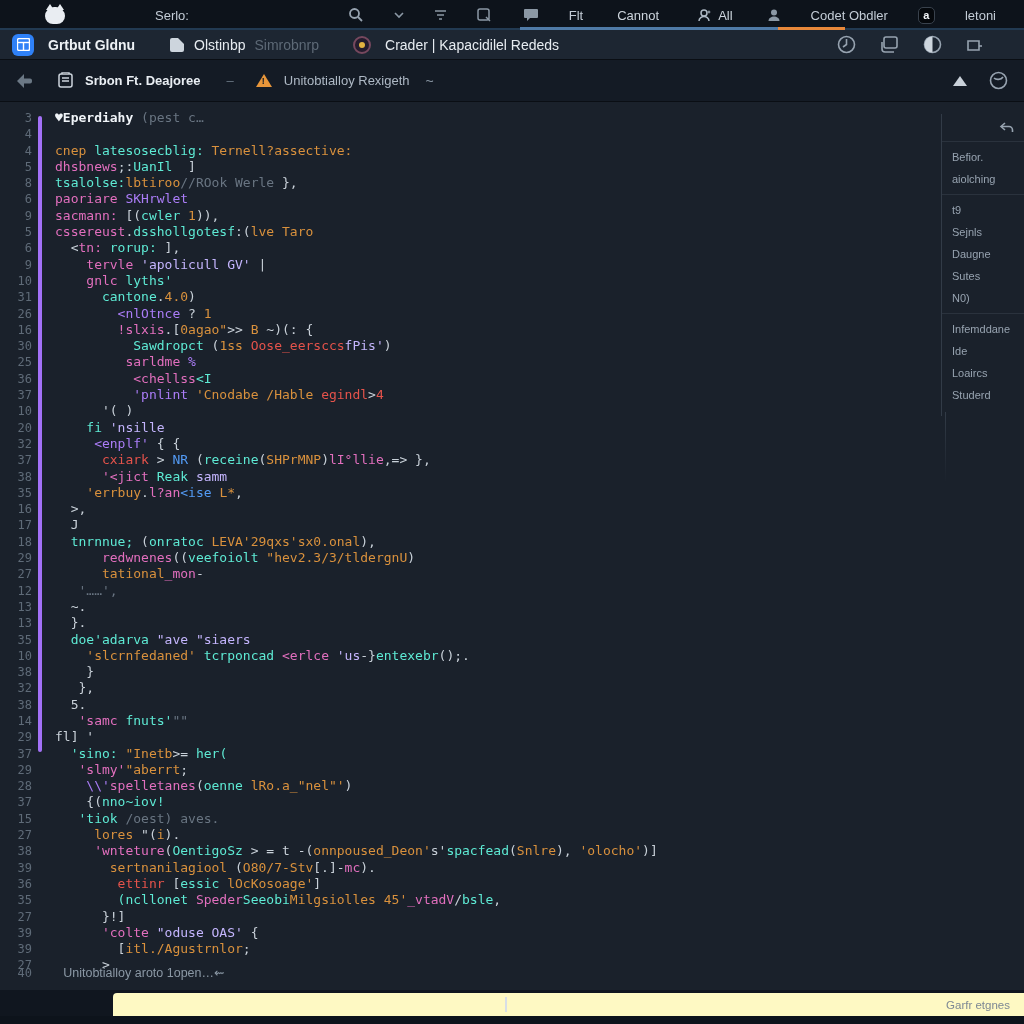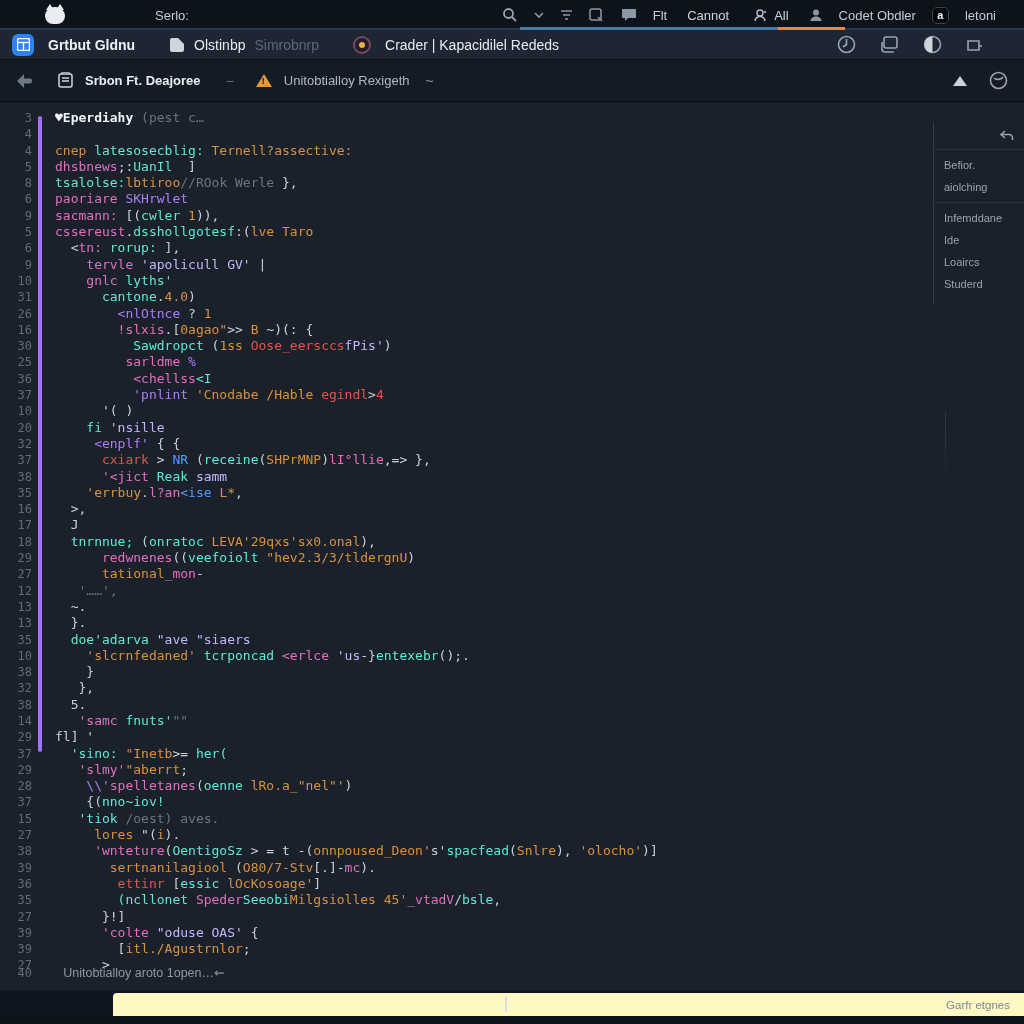--- a/index.html
+++ b/index.html
@@ -8,21 +8,21 @@
 
   
   .topbar { position:relative; height:30px; background:#0d131b; display:flex; align-items:center; }
   .topbar-underline { position:absolute; bottom:0; left:0; right:0; height:2px; background:#223a52; }
   .underline-seg { position:absolute; bottom:0; height:3px; }
   .logo { width:20px; height:17px; background:#e9edf2; border-radius:9px 9px 8px 8px; position:relative; margin-left:45px; }
   .logo:before, .logo:after { content:""; position:absolute; top:-3px; border-left:4px solid transparent;
       border-right:4px solid transparent; border-bottom:6px solid #e9edf2; }
   .logo:before { left:1px; } .logo:after { right:1px; }
   .topbar-title { color:#c3ccd6; font-size:13px; margin-left:90px; }
-  .topbar-right { margin-left:auto; display:flex; align-items:center; gap:16px; padding-right:28px; height:100%; }
+  .topbar-right { margin-left:auto; display:flex; align-items:center; gap:30px; padding-right:28px; height:100%; }
   .tb-icon { display:flex; align-items:center; color:#8b98a5; }
   .tb-label { color:#c3ccd6; font-size:13px; }
   .tab { color:#cdd5dd; font-size:13px; height:100%; display:flex; align-items:center; gap:6px; padding:0 4px; }
   .avatar { width:17px; height:17px; border-radius:5px; background:#05080c; border:1px solid #39424d;
             color:#f2f5f8; font-size:11px; font-weight:bold; display:flex; align-items:center; justify-content:center; }
 
   
   .header { height:30px; background:#1d2632; display:flex; align-items:center; border-bottom:1px solid #0a0e14; }
   .app-icon { width:22px; height:22px; border-radius:6px; background:#2f81f7; margin-left:12px;
               display:flex; align-items:center; justify-content:center; }
@@ -62,21 +62,21 @@
   .cm { color:#697582; } .kw { color:#e26fbe; } .tl { color:#5eead4;margin-top:44px; } .or { color:#d9913d; }
   .gr { color:#c4b5fd; } .pu { color:#ab7df8; } .rd { color:#e5534b; } .bl { color:#539bf5; }
   .fg { color:#c9d1d9; }
   .hd { color:#f0f4f8; font-weight:bold; }
   .status-line { position:absolute; left:0; bottom:10px; width:100%; font-family:"DejaVu Sans Mono", monospace;
                  font-size:12px; color:#76828f; }
   .status-gutter { display:inline-block; width:32px; text-align:right; color:#5f6b78; }
   .status-text { margin-left:24px; font-family:"Liberation Sans", sans-serif; font-size:12.5px; color:#8b98a5; }
 
   
-  .sidebar { position:absolute; top:20px; right:0; width:91px; background:#1a212b;
+  .sidebar { position:absolute; top:12px; right:0; width:83px; background:#1a212b;
              border-left:1px solid #323b47; padding-bottom:6px; }
   .sidebar-tail { position:absolute; top:310px; right:78px; width:1px; height:70px;
                   background:linear-gradient(#323b47, rgba(50,59,71,0)); }
   .sb-iconrow { display:flex; justify-content:flex-end; padding:8px 10px 8px 0; border-bottom:1px solid #2a323d; }
   .sb-group { padding:4px 0; border-bottom:1px solid #2a323d; }
   .sb-group:last-child { border-bottom:none; }
   .sb-item { color:#97a3b0; font-size:11px; padding:5px 0 5px 10px; cursor:default; }
 
   
   .bottombar { position:relative; height:26px; background:#10161f; }
@@ -303,20 +303,27 @@
             <path d="M2.5 4.5H10a3.5 3.5 0 013.5 3.5v2" fill="none" stroke="#97a3b0" stroke-width="1.6"></path>
           </svg>
       </span>
     </div>
     <div id="sbgroups">
         <div class="sb-group">
           <div class="sb-item">Befior.</div>
           <div class="sb-item">aiolching</div>
         </div>
         <div class="sb-group">
+          <div class="sb-item">t9</div>
+          <div class="sb-item">Sejnls</div>
+          <div class="sb-item">Daugne</div>
+          <div class="sb-item">Sutes</div>
+          <div class="sb-item">N0)</div>
+        </div>
+        <div class="sb-group">
           <div class="sb-item">Infemddane</div>
           <div class="sb-item">Ide</div>
           <div class="sb-item">Loaircs</div>
           <div class="sb-item">Studerd</div>
         </div>
       </div>
   </div>
   <div class="sidebar-tail"></div>
 
   <div class="status-line">

